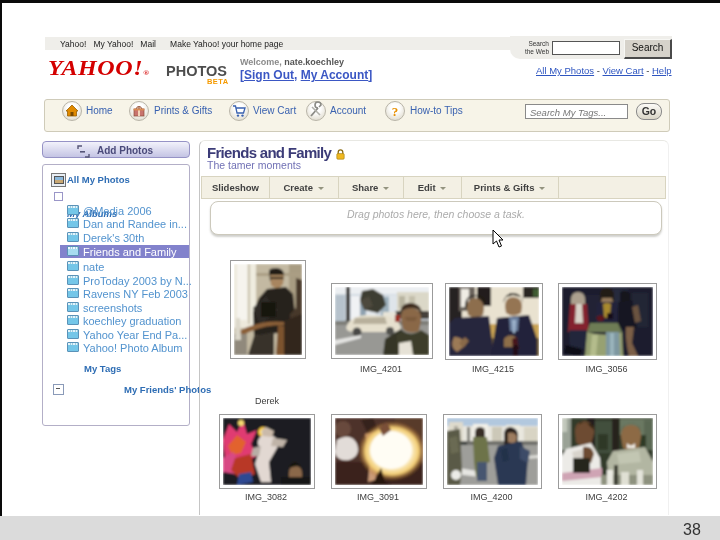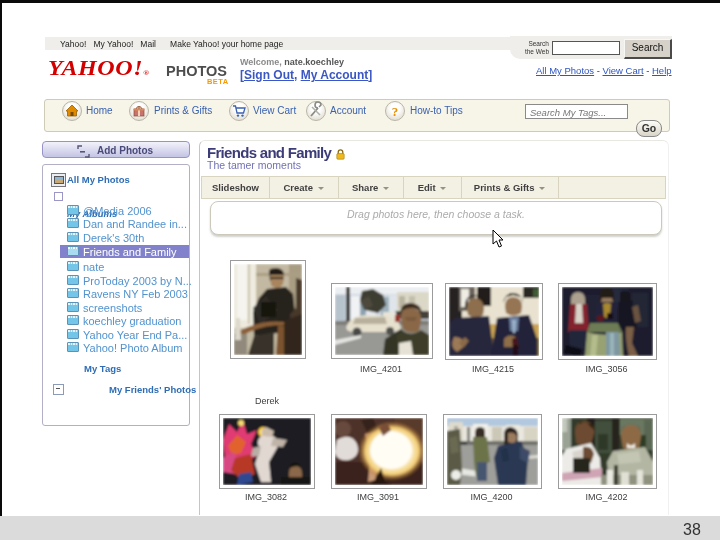--- a/index.html
+++ b/index.html
@@ -74,21 +74,21 @@
     </svg>
   </div>
 <div class="abs navlbl" style="left:330px;top:105px;">Account</div>
 <div class="abs circ" style="left:385px;top:101px;">
     <svg width="20" height="20" viewBox="0 0 20 20">
       <text x="10" y="15" font-size="13" font-weight="bold" fill="#e89000" text-anchor="middle" font-family="Liberation Serif">?</text>
     </svg>
   </div>
 <div class="abs navlbl" style="left:410px;top:105px;">How-to Tips</div>
 <div class="abs" style="left:525px;top:104px;width:103px;height:15px;background:#fff;border:1px solid #8a8a8a;box-sizing:border-box;font-size:9.5px;font-style:italic;color:#777;padding:2px 0 0 4px;">Search My Tags...</div>
-<div class="abs" style="left:636px;top:120px;width:26px;height:17px;background:linear-gradient(#fcfbf7,#d9d5c7);border:1px solid #8a8a8a;border-radius:8px;box-sizing:border-box;font-size:10.5px;font-weight:bold;color:#333;text-align:center;line-height:15px;">Go</div>
+<div class="abs" style="left:636px;top:103px;width:26px;height:17px;background:linear-gradient(#fcfbf7,#d9d5c7);border:1px solid #8a8a8a;border-radius:8px;box-sizing:border-box;font-size:10.5px;font-weight:bold;color:#333;text-align:center;line-height:15px;">Go</div>
 
 <div class="abs" style="left:42px;top:141px;width:148px;height:17px;background:linear-gradient(#f2f2fb,#c4c4e4);border:1px solid #9693c6;border-radius:4px;box-sizing:border-box;"></div>
 <div class="abs" style="left:97px;top:145px;font-size:10px;font-weight:bold;color:#4a4a7a;">Add Photos</div>
 <div class="abs" style="left:77px;top:143.5px;"><svg width="16" height="13" viewBox="0 0 16 13">
       <path d="M1 4 L1 1 L5 1" fill="none" stroke="#555577" stroke-width="1.4"></path>
       <path d="M8 12 L12 12 L12 9" fill="none" stroke="#555577" stroke-width="1.4"></path>
       <rect x="3" y="6" width="5" height="1.6" fill="#555577"></rect>
     </svg></div>
 <div class="abs" style="left:42px;top:164px;width:148px;height:262px;background:#fff;border:1px solid #b3afc7;border-radius:3px;box-sizing:border-box;"></div>
 
@@ -118,21 +118,21 @@
 <div class="abs albicon" style="left:67px;top:315px;"></div>
 <div class="abs treeitem" style="left:83px;top:315px;">koechley graduation</div>
 <div class="abs albicon" style="left:67px;top:328.5px;"></div>
 <div class="abs treeitem" style="left:83px;top:328.5px;">Yahoo Year End Pa...</div>
 <div class="abs albicon" style="left:67px;top:342px;"></div>
 <div class="abs treeitem" style="left:83px;top:342px;">Yahoo! Photo Album</div>
 <div class="abs treebold" style="left:84px;top:363px;">My Tags</div>
 <div class="abs" style="left:53px;top:384px;width:9px;height:9px;border:1px solid #8a9ab8;background:#fff;">
     <div style="position:absolute;left:1.5px;top:3px;width:4px;height:1px;background:#555;"></div>
   </div>
-<div class="abs treebold" style="left:65px;top:384px;padding-left:44px;">My Friends' Photos</div>
+<div class="abs treebold" style="left:80px;top:384px;padding-left:44px;">My Friends' Photos</div>
 
 <div class="abs" style="left:199px;top:140px;width:470px;height:375px;border-left:1px solid #c5c5c5;border-top:1px solid #e8e8e3;border-right:1px solid #f0f0f0;border-radius:6px 6px 0 0;box-sizing:border-box;"></div>
 <div class="abs" style="left:207px;top:144px;font-size:15px;font-weight:bold;color:#3c3c78;letter-spacing:-0.7px;">Friends and Family</div>
 <div class="abs" style="left:336px;top:146px;"><svg width="9" height="11" viewBox="0 0 9 11">
       <path d="M2.2 5 L2.2 3.2 a2.3 2.3 0 0 1 4.6 0 L6.8 5" fill="none" stroke="#8a6a10" stroke-width="1.3"></path>
       <rect x="0.8" y="4.6" width="7.4" height="5.6" rx="1" fill="#f0b820" stroke="#a07c10" stroke-width="0.6"></rect>
     </svg></div>
 <div class="abs" style="left:207px;top:159px;font-size:10.5px;color:#7171b5;">The tamer moments</div>
 
 <div class="abs" id="toolbar" style="left:201px;top:176px;width:465px;height:23px;background:#f3f0e4;border:1px solid #d8d4c0;box-sizing:border-box;font-size:9.5px;font-weight:bold;color:#3f3f3f;">

